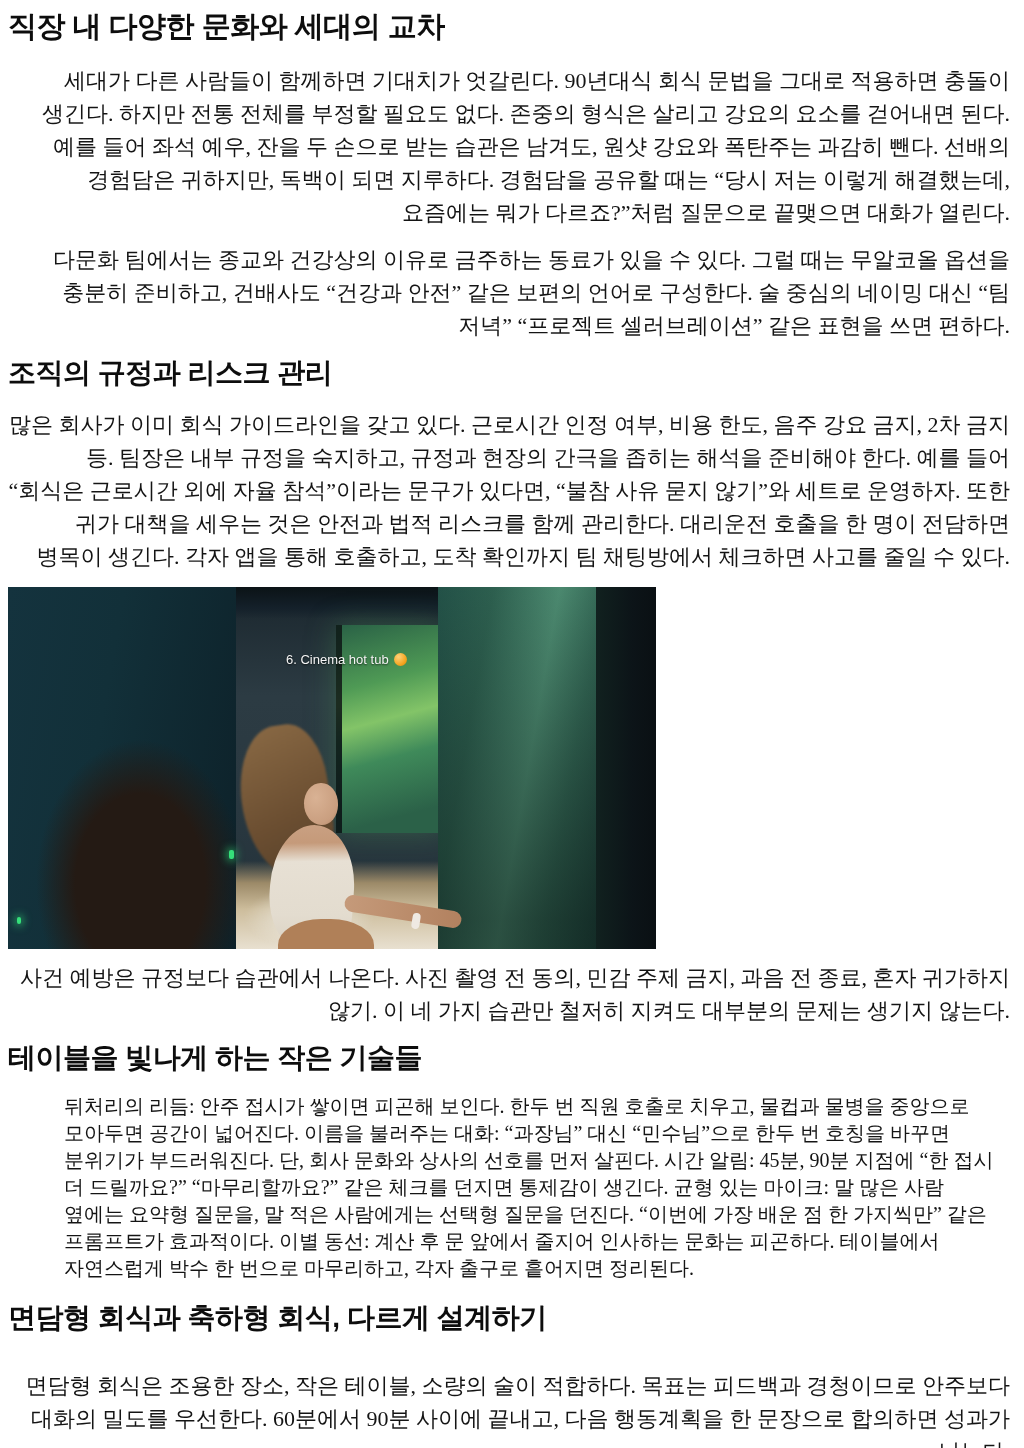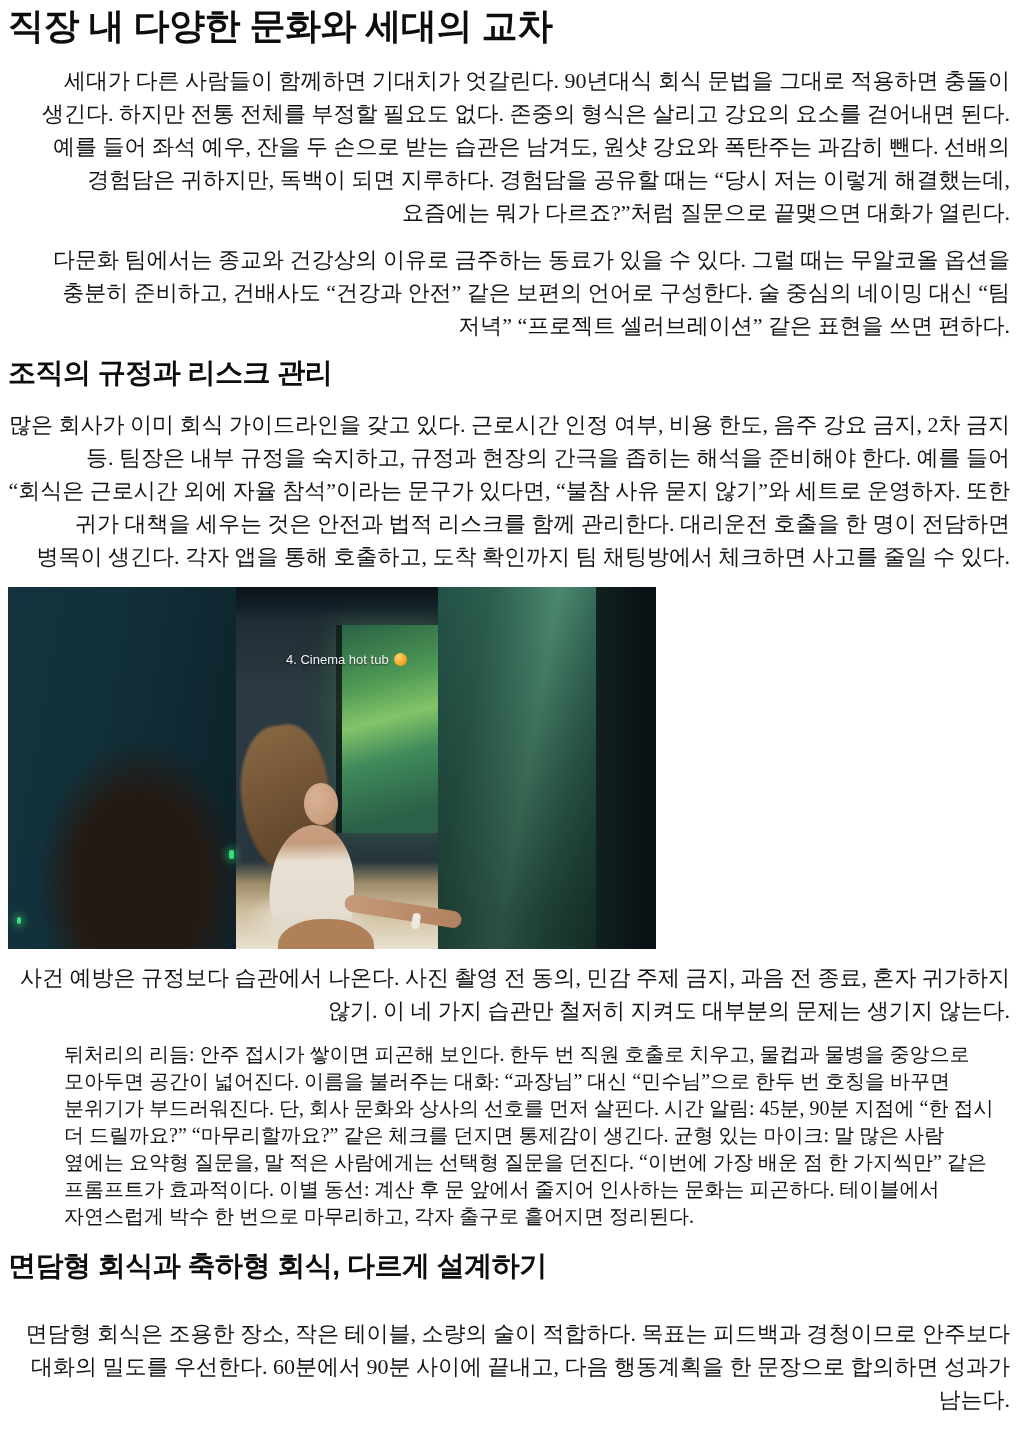--- a/index.html
+++ b/index.html
@@ -12,21 +12,21 @@
     -webkit-font-smoothing: antialiased;
   }
   article { width: 100%; }
 
   h1, h2 {
     font-family: "Liberation Sans", "DejaVu Sans", sans-serif;
     font-weight: 700;
     color: #0d0d0d;
     letter-spacing: -0.5px;
   }
-  h1 { font-size: 36px; line-height: 36px; margin: 2px 0 20px 0; }
+  h1 { font-size: 29px; line-height: 36px; margin: 2px 0 20px 0; }
   h2 { font-size: 28px; line-height: 34px; margin: 10px 0 18px 0; }
   h2.h-formats { margin-top: 18px; margin-bottom: 34px; }
 
   p.body-par {
     font-size: 22px;
     line-height: 33px;
     margin: 0 0 14px 0;
     text-align: right;
     word-break: keep-all;
   }
@@ -166,31 +166,32 @@
       <div class="plastic-sheet"></div>
       <div class="woman">
         <div class="w-hair"></div>
         <div class="w-torso"></div>
         <div class="w-hip"></div>
         <div class="w-face"></div>
         <div class="w-arm"></div>
         <div class="w-wristband"></div>
       </div>
       <div class="video-caption">
-        <span>4. Cinema hot tub</span>
+        <span>6. Cinema hot tub</span>
         <span class="emoji-dot"></span>
       </div>
     </div>
     <div class="pane pane-right"></div>
     <div class="pane pane-rightdark"></div>
     <div class="led led-a"></div>
   </figure>
 
   <p class="body-par">사건 예방은 규정보다 습관에서 나온다. 사진 촬영 전 동의, 민감 주제 금지, 과음 전 종료, 혼자 귀가하지 않기. 이 네 가지 습관만 철저히 지켜도 대부분의 문제는 생기지 않는다.</p>
 
+  <h2>테이블을 빛나게 하는 작은 기술들</h2>
 
   <blockquote class="tips">뒤처리의 리듬: 안주 접시가 쌓이면 피곤해 보인다. 한두 번 직원 호출로 치우고, 물컵과 물병을 중앙으로 모아두면 공간이 넓어진다. 이름을 불러주는 대화: “과장님” 대신 “민수님”으로 한두 번 호칭을 바꾸면 분위기가 부드러워진다. 단, 회사 문화와 상사의 선호를 먼저 살핀다. 시간 알림: 45분, 90분 지점에 “한 접시 더 드릴까요?” “마무리할까요?” 같은 체크를 던지면 통제감이 생긴다. 균형 있는 마이크: 말 많은 사람 옆에는 요약형 질문을, 말 적은 사람에게는 선택형 질문을 던진다. “이번에 가장 배운 점 한 가지씩만” 같은 프롬프트가 효과적이다. 이별 동선: 계산 후 문 앞에서 줄지어 인사하는 문화는 피곤하다. 테이블에서 자연스럽게 박수 한 번으로 마무리하고, 각자 출구로 흩어지면 정리된다.</blockquote>
 
   <h2 class="h-formats">면담형 회식과 축하형 회식, 다르게 설계하기</h2>
 
   <p class="body-par">면담형 회식은 조용한 장소, 작은 테이블, 소량의 술이 적합하다. 목표는 피드백과 경청이므로 안주보다 대화의 밀도를 우선한다. 60분에서 90분 사이에 끝내고, 다음 행동계획을 한 문장으로 합의하면 성과가 남는다.</p>
 
 </article>
 
 </body></html>

